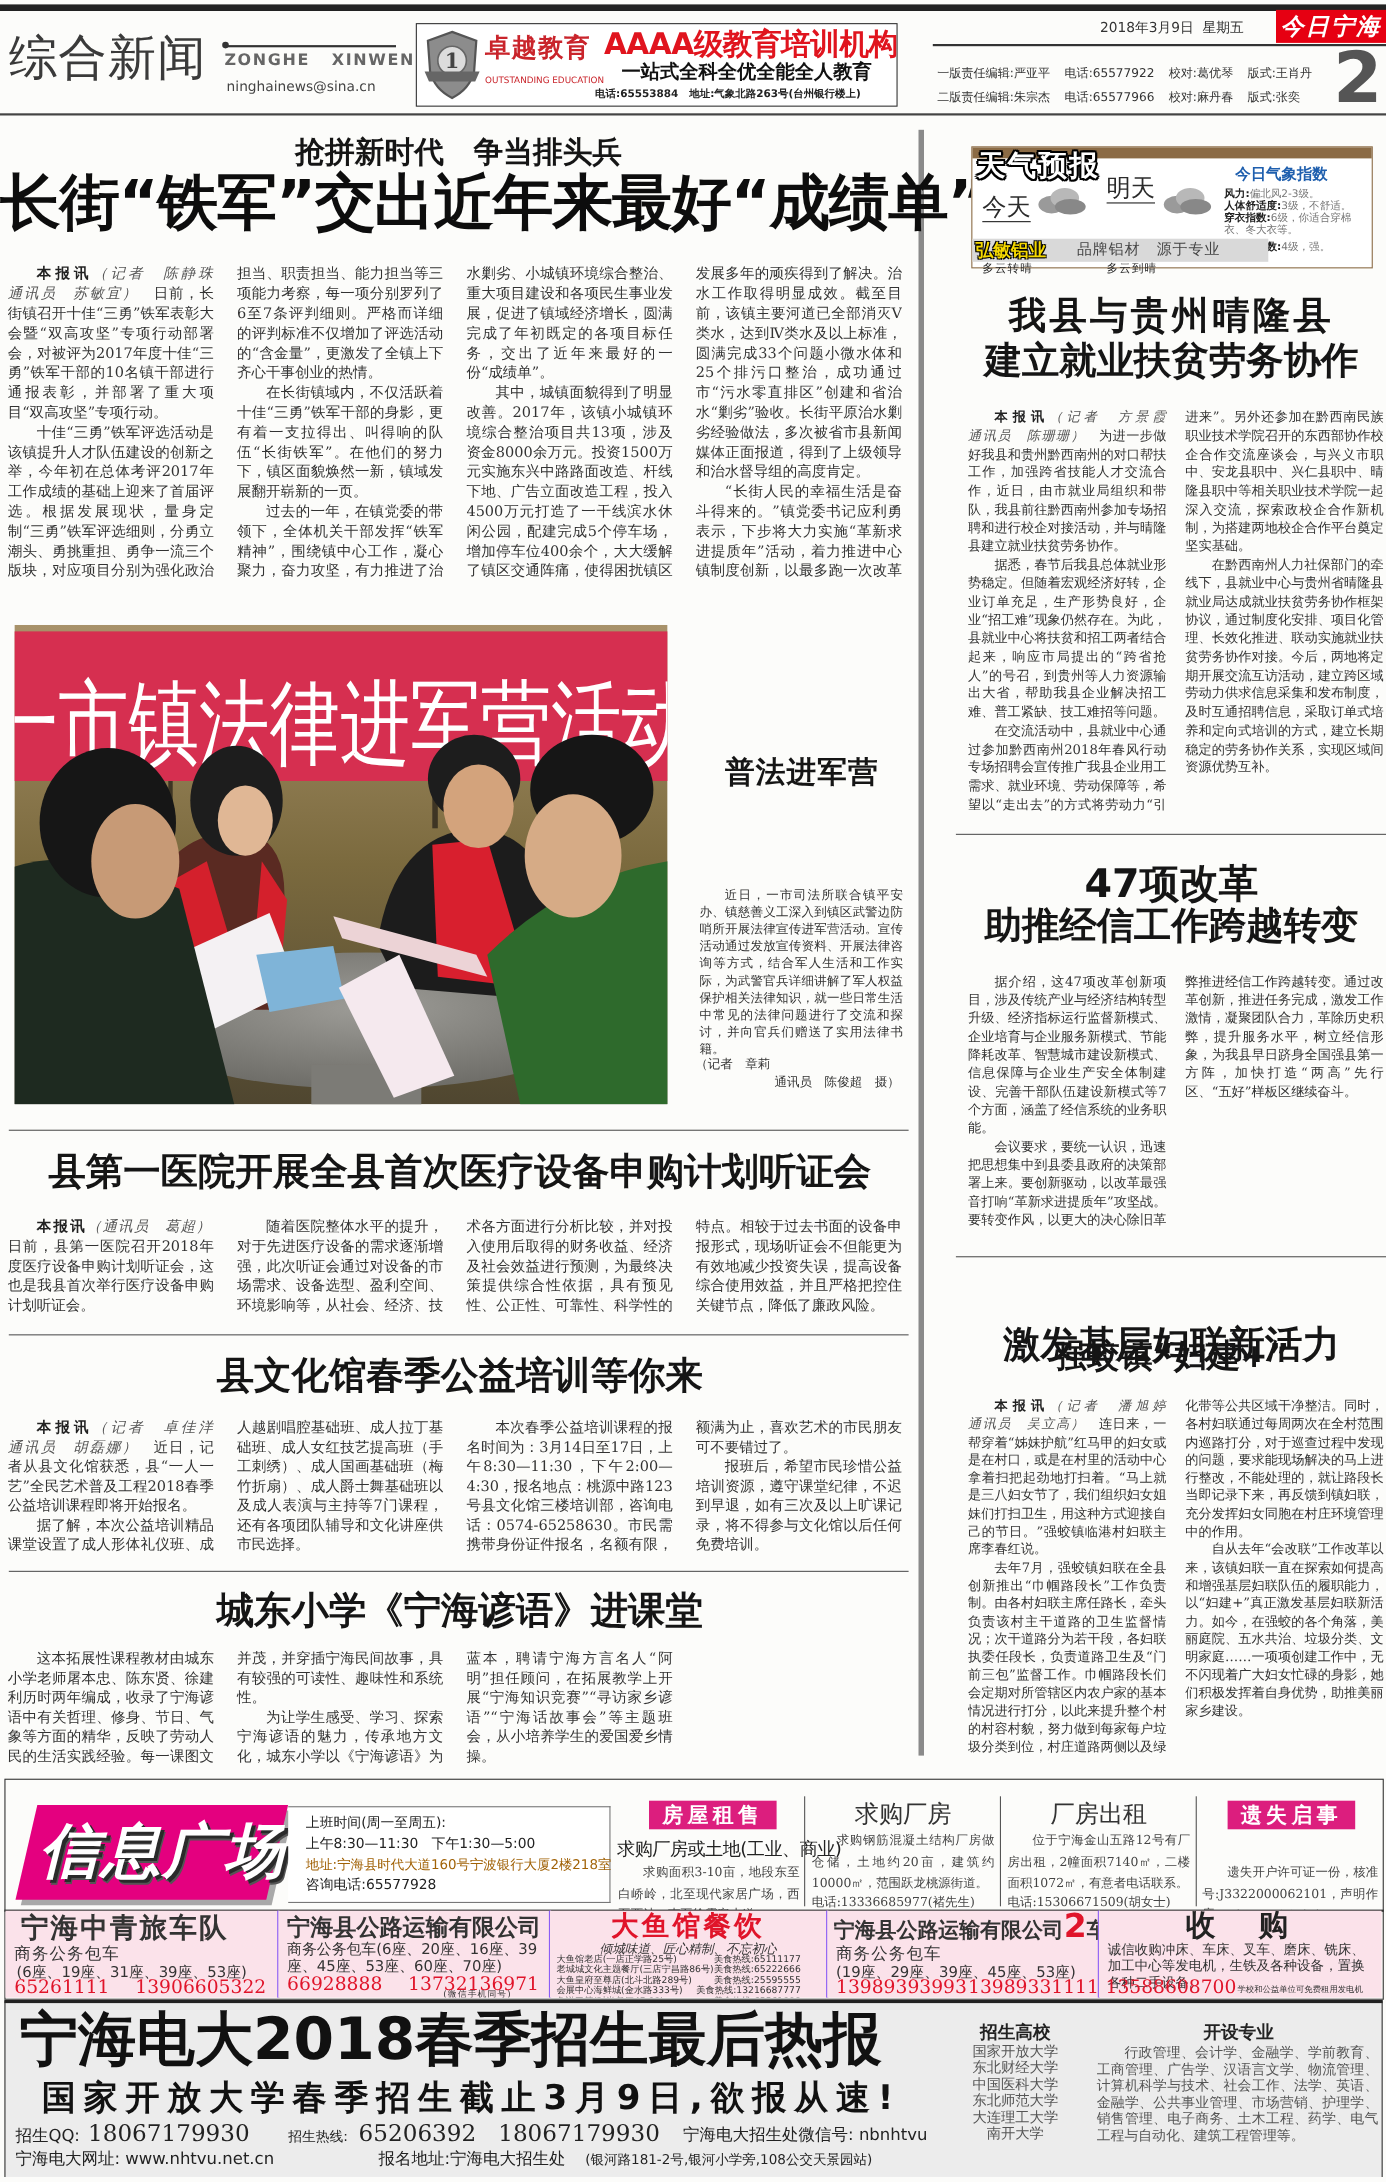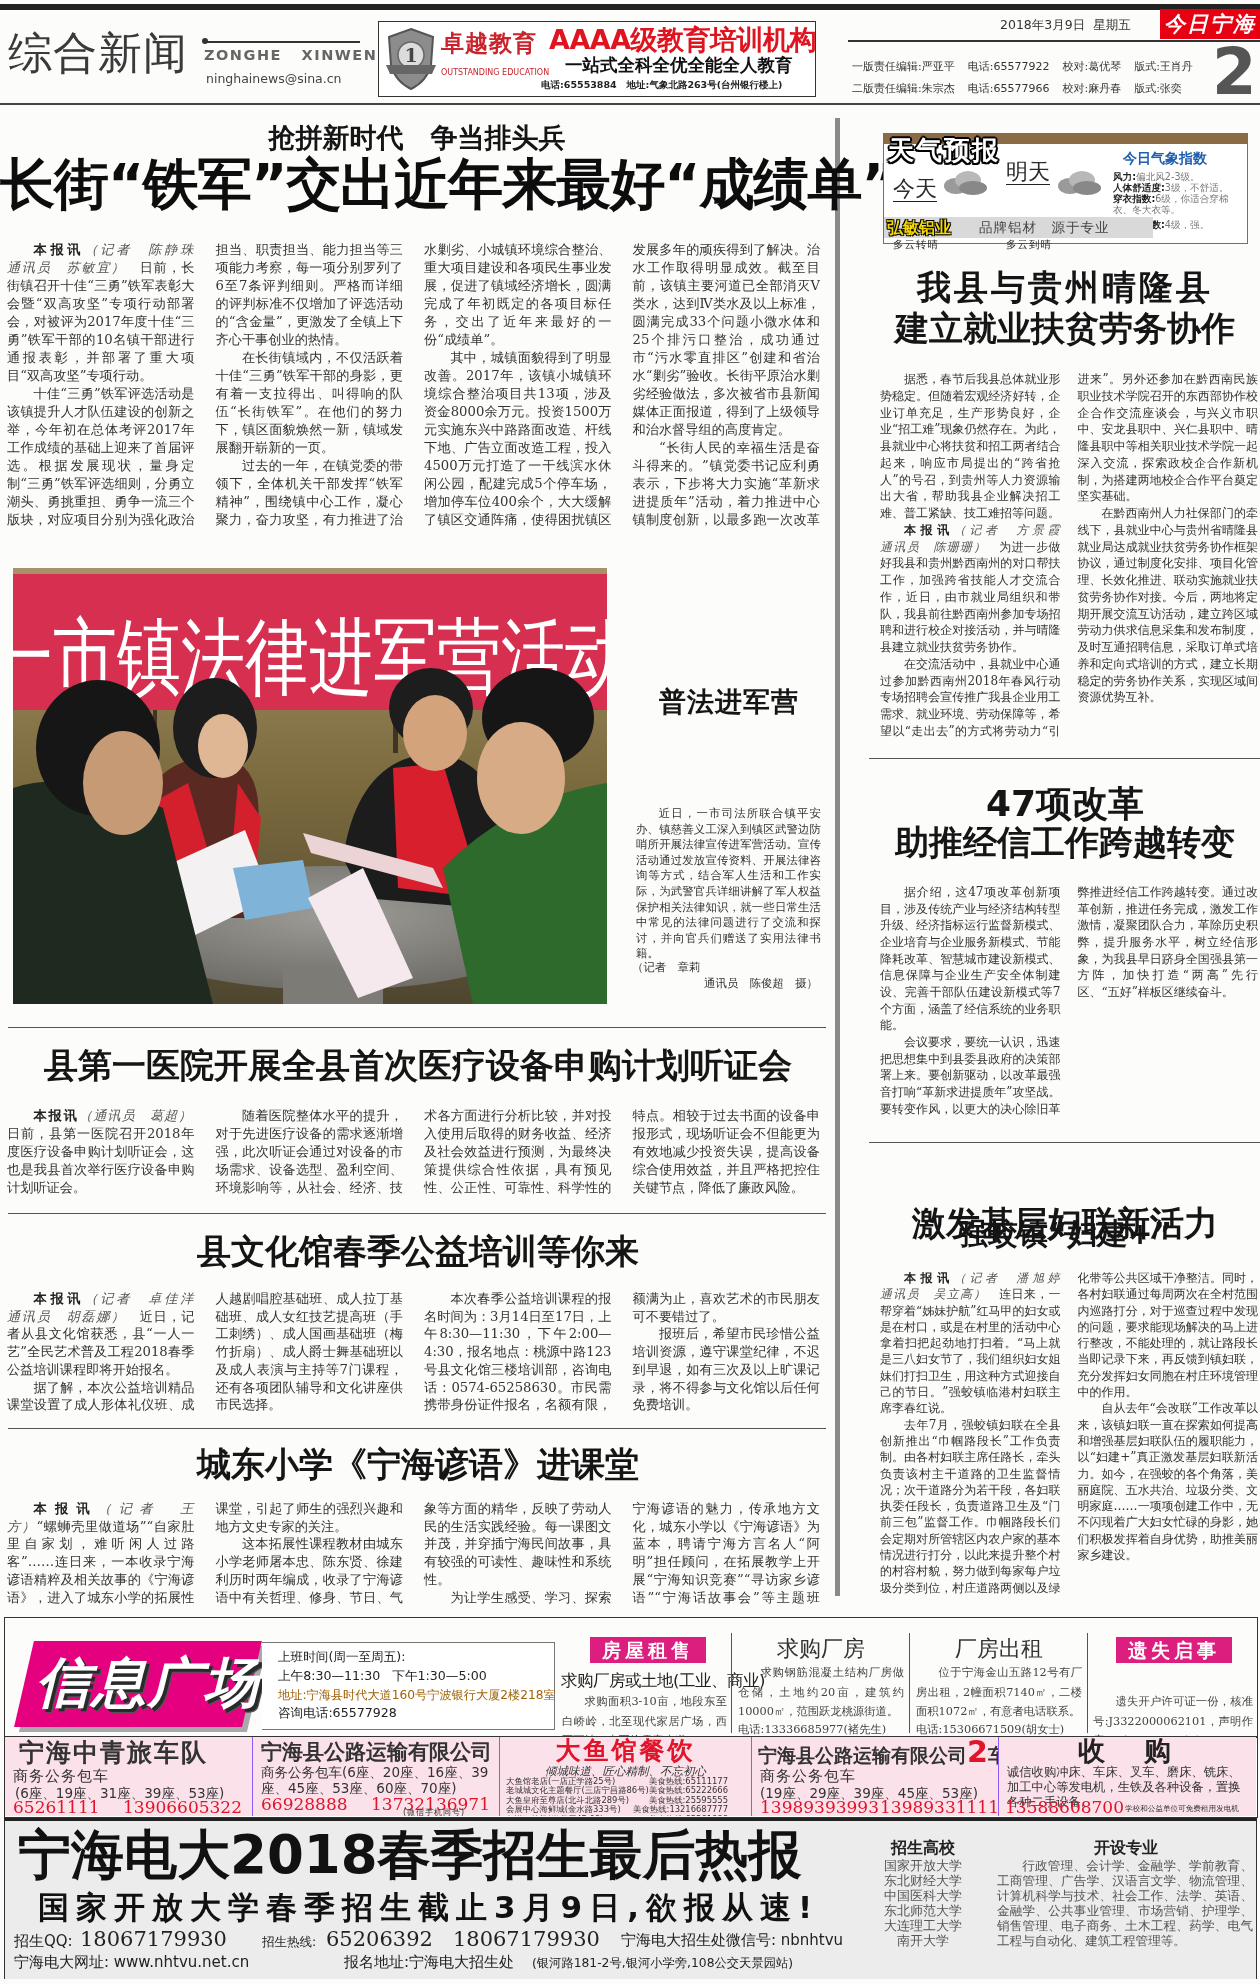--- a/index.html
+++ b/index.html
@@ -152,21 +152,20 @@
 <div class="cols" style="left:7px;top:1290px;width:813px;height:124px;column-count:4;column-gap:21px;font-size:13.2px;line-height:17.7px;">
   <p><span class="lead">本报讯</span><span class="credit">（记者　卓佳洋　通讯员　胡磊娜）</span><span>　近日，记者从县文化馆获悉，县“一人一艺”全民艺术普及工程2018春季公益培训课程即将开始报名。</span></p>
   <p>据了解，本次公益培训精品课堂设置了成人形体礼仪班、成人越剧唱腔基础班、成人拉丁基础班、成人女红技艺提高班（手工刺绣）、成人国画基础班（梅竹折扇）、成人爵士舞基础班以及成人表演与主持等7门课程，还有各项团队辅导和文化讲座供市民选择。</p>
   <p>本次春季公益培训课程的报名时间为：3月14日至17日，上午8:30—11:30，下午2:00—4:30，报名地点：桃源中路123号县文化馆三楼培训部，咨询电话：0574-65258630。市民需携带身份证件报名，名额有限，额满为止，喜欢艺术的市民朋友可不要错过了。</p>
   <p>报班后，希望市民珍惜公益培训资源，遵守课堂纪律，不迟到早退，如有三次及以上旷课记录，将不得参与文化馆以后任何免费培训。</p>
 </div>
 
 <div class="hline" style="left:8px;top:1428px;width:818px;"></div>
 <div class="title" style="left:0;width:836px;top:1443px;font-size:34px;line-height:42px;">城东小学《宁海谚语》进课堂</div>
 <div class="cols" style="left:7px;top:1500px;width:813px;height:107px;column-count:4;column-gap:21px;font-size:13.2px;line-height:17.7px;">
-  <p><span class="lead">本报讯</span><span class="credit">（记者　王方）</span><span>“螺蛳壳里做道场”“自家肚里自家划，难听闲人过路客”……连日来，一本收录宁海谚语精粹及相关故事的《宁海谚语》，进入了城东小学的拓展性课堂，引起了师生的强烈兴趣和地方文史专家的关注。</span></p>
   <p>这本拓展性课程教材由城东小学老师屠本忠、陈东贤、徐建利历时两年编成，收录了宁海谚语中有关哲理、修身、节日、气象等方面的精华，反映了劳动人民的生活实践经验。每一课图文并茂，并穿插宁海民间故事，具有较强的可读性、趣味性和系统性。</p>
   <p>为让学生感受、学习、探索宁海谚语的魅力，传承地方文化，城东小学以《宁海谚语》为蓝本，聘请宁海方言名人“阿明”担任顾问，在拓展教学上开展“宁海知识竞赛”“寻访家乡谚语”“宁海话故事会”等主题班会，从小培养学生的爱国爱乡情操。</p>
 </div>
 
 <div class="abs wx">
   <div class="abs" style="left:0;top:0;width:100%;height:10px;background:#8b6b45;"></div>
   <div class="abs sans nowrap wx-outline" style="left:4px;top:-1px;font-size:26px;font-weight:900;letter-spacing:2px;">天气预报</div>
   <div class="abs serif nowrap wx-day" style="left:9px;top:43px;">今天</div>
   <svg class="abs" style="left:58px;top:36px;" width="46" height="26" viewBox="0 0 46 26">
       <ellipse cx="14" cy="16" rx="12" ry="8" fill="#9a9a9a"></ellipse>
@@ -192,22 +191,22 @@
   </div>
   <div class="abs" style="left:0;top:83px;width:225px;height:21px;background:#d9d9d9;padding-left:44px;">
     <span class="abs sans nowrap" style="left:3px;top:0;font-size:16px;font-weight:900;line-height:21px;color:#f5d800;text-shadow:-1px -1px 0 #000,1px -1px 0 #000,-1px 1px 0 #000,1px 1px 0 #000;">弘敏铝业</span>
     <span class="abs sans nowrap" style="left:95px;top:0;font-size:13.5px;line-height:21px;color:#444;letter-spacing:1px;">品牌铝材　源于专业</span>
   </div>
 </div>
 
 <div class="title" style="left:870px;width:390px;top:267px;font-size:34px;line-height:40px;letter-spacing:3px;">我县与贵州晴隆县</div>
 <div class="title" style="left:870px;width:390px;top:308px;font-size:34px;line-height:40px;">建立就业扶贫劳务协作</div>
 <div class="cols" style="left:880px;top:371px;width:378px;height:369px;column-count:2;column-gap:17px;font-size:12px;line-height:16.75px;">
+  <p><span class="lead">本报讯</span><span class="credit">（记者　方景霞　通讯员　陈珊珊）</span><span>　为进一步做好我县和贵州黔西南州的对口帮扶工作，加强跨省技能人才交流合作，近日，由市就业局组织和带队，我县前往黔西南州参加专场招聘和进行校企对接活动，并与晴隆县建立就业扶贫劳务协作。</span></p>
   <p>据悉，春节后我县总体就业形势稳定。但随着宏观经济好转，企业订单充足，生产形势良好，企业“招工难”现象仍然存在。为此，县就业中心将扶贫和招工两者结合起来，响应市局提出的“跨省抢人”的号召，到贵州等人力资源输出大省，帮助我县企业解决招工难、普工紧缺、技工难招等问题。</p>
-  <p><span class="lead">本报讯</span><span class="credit">（记者　方景霞　通讯员　陈珊珊）</span><span>　为进一步做好我县和贵州黔西南州的对口帮扶工作，加强跨省技能人才交流合作，近日，由市就业局组织和带队，我县前往黔西南州参加专场招聘和进行校企对接活动，并与晴隆县建立就业扶贫劳务协作。</span></p>
   <p>在交流活动中，县就业中心通过参加黔西南州2018年春风行动专场招聘会宣传推广我县企业用工需求、就业环境、劳动保障等，希望以“走出去”的方式将劳动力“引进来”。另外还参加在黔西南民族职业技术学院召开的东西部协作校企合作交流座谈会，与兴义市职中、安龙县职中、兴仁县职中、晴隆县职中等相关职业技术学院一起深入交流，探索政校企合作新机制，为搭建两地校企合作平台奠定坚实基础。</p>
   <p>在黔西南州人力社保部门的牵线下，县就业中心与贵州省晴隆县就业局达成就业扶贫劳务协作框架协议，通过制度化安排、项目化管理、长效化推进、联动实施就业扶贫劳务协作对接。今后，两地将定期开展交流互访活动，建立跨区域劳动力供求信息采集和发布制度，及时互通招聘信息，采取订单式培养和定向式培训的方式，建立长期稳定的劳务协作关系，实现区域间资源优势互补。</p>
 </div>
 
 <div class="hline" style="left:869px;top:758px;width:391px;"></div>
 <div class="title" style="left:870px;width:390px;top:783px;font-size:36px;line-height:42px;">47项改革</div>
 <div class="title" style="left:870px;width:390px;top:822px;font-size:34px;line-height:40px;">助推经信工作跨越转变</div>
 <div class="cols" style="left:880px;top:884px;width:378px;height:234px;column-count:2;column-gap:17px;font-size:12px;line-height:16.65px;">
   <p>据介绍，这47项改革创新项目，涉及传统产业与经济结构转型升级、经济指标运行监督新模式、企业培育与企业服务新模式、节能降耗改革、智慧城市建设新模式、信息保障与企业生产安全体制建设、完善干部队伍建设新模式等7个方面，涵盖了经信系统的业务职能。</p>
   <p>会议要求，要统一认识，迅速把思想集中到县委县政府的决策部署上来。要创新驱动，以改革最强音打响“革新求进提质年”攻坚战。要转变作风，以更大的决心除旧革弊推进经信工作跨越转变。通过改革创新，推进任务完成，激发工作激情，凝聚团队合力，革除历史积弊，提升服务水平，树立经信形象，为我县早日跻身全国强县第一方阵，加快打造“两高”先行区、“五好”样板区继续奋斗。</p>

